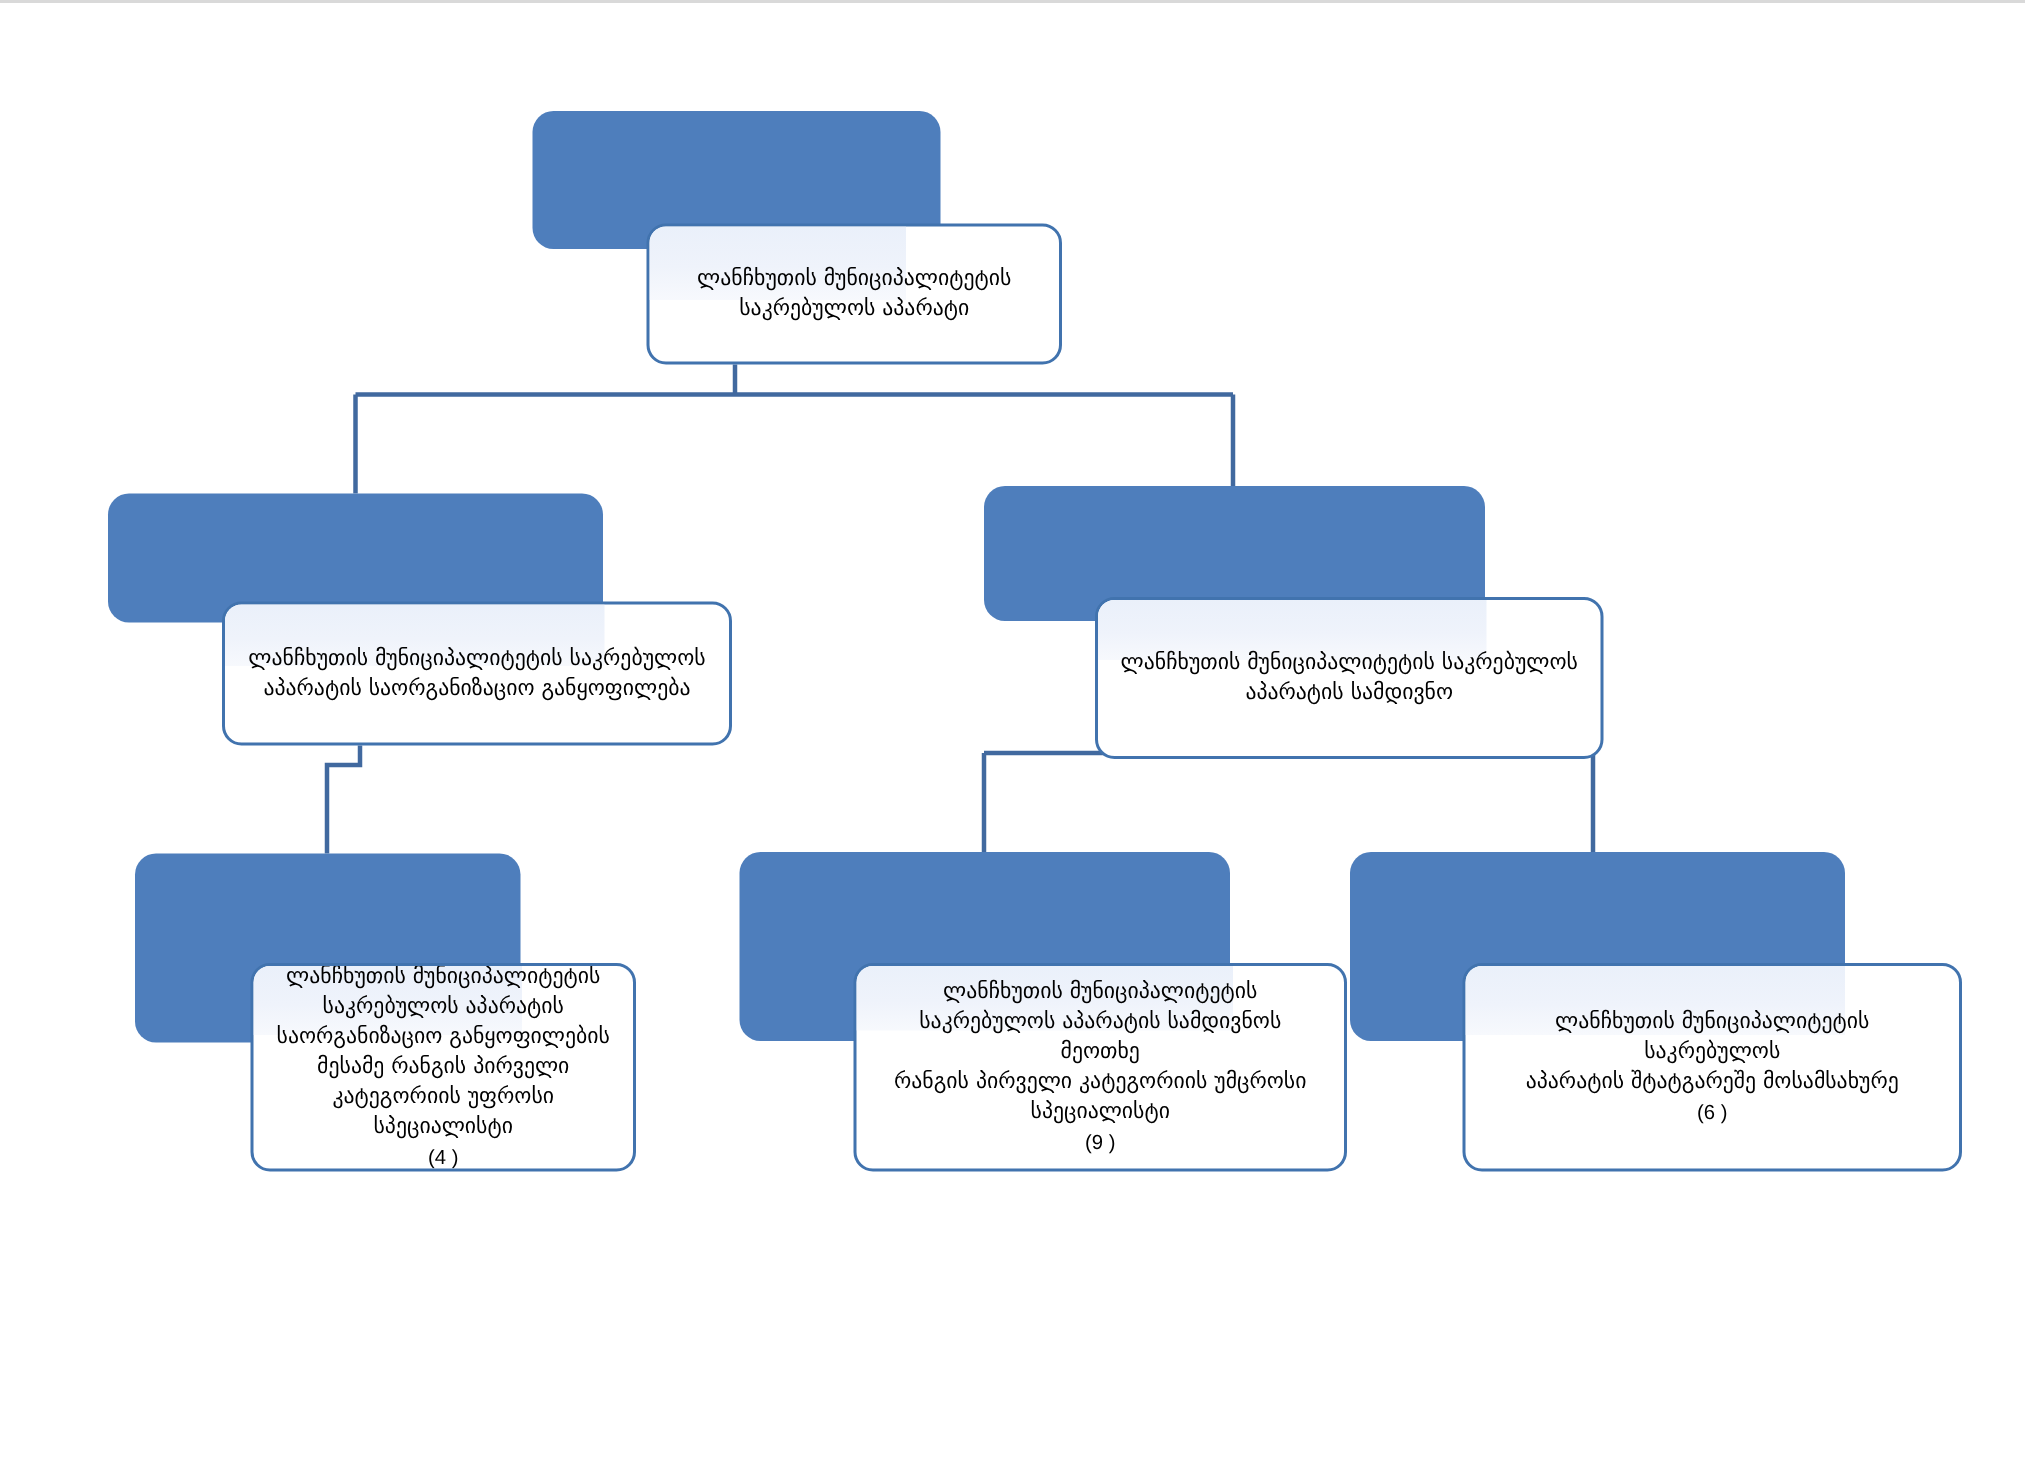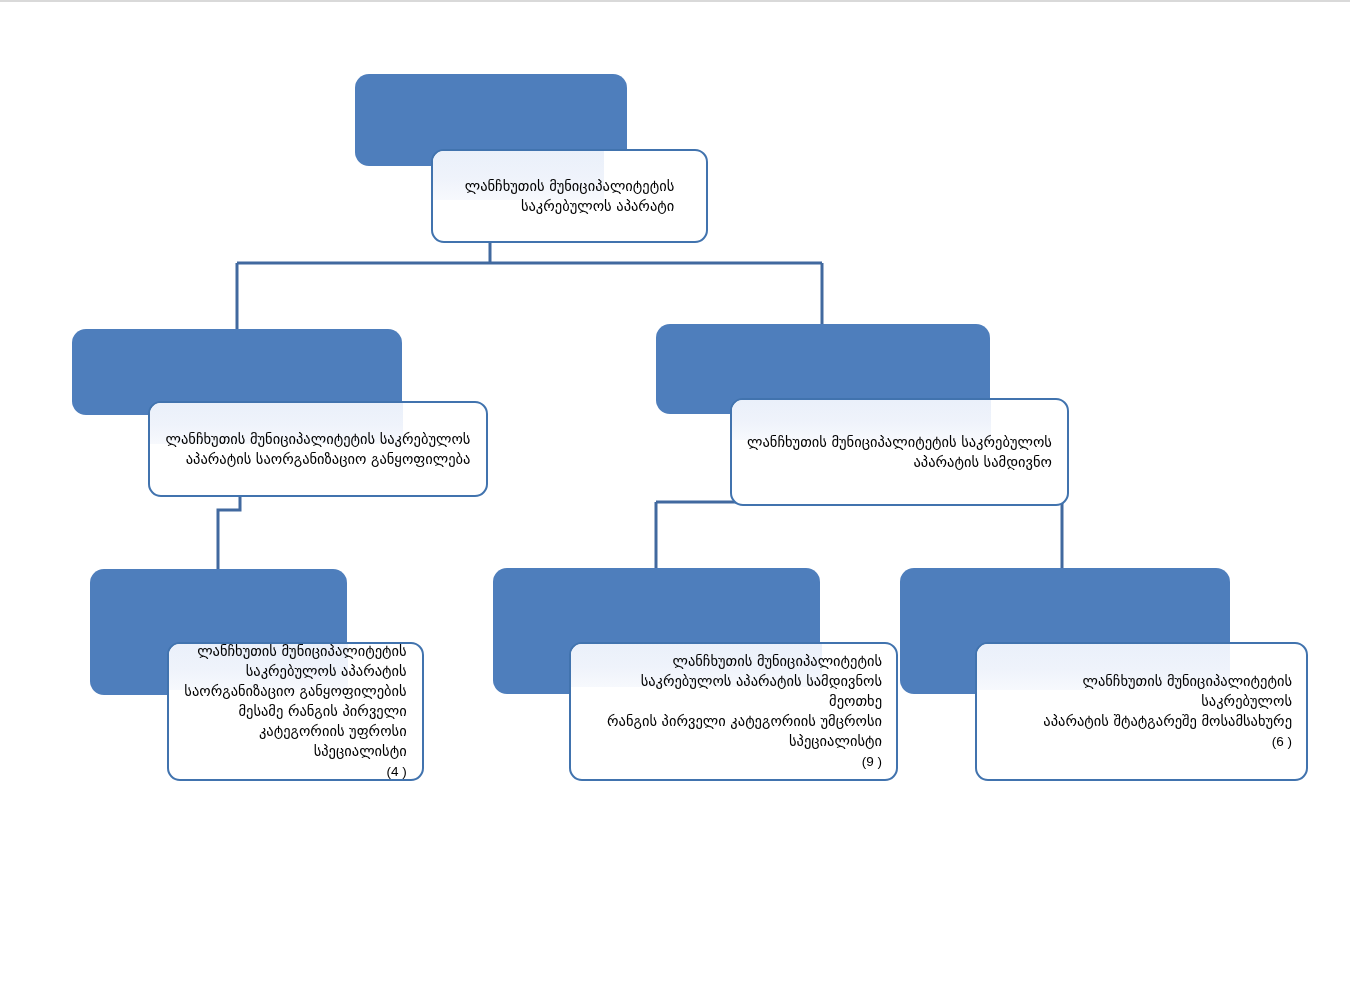--- a/index.html
+++ b/index.html
@@ -54,21 +54,21 @@
   .card .wash {
     position: absolute;
     left: 0;
     top: 0;
     background: linear-gradient(to bottom, #eaf0fa 0%, #eff3fb 55%, #f7f9fd 100%);
     pointer-events: none;
   }
   .card .txt {
     position: relative;
     z-index: 2;
-    text-align: right;
+    text-align: center;
     color: #000000;
     font-size: 14.5px;
     line-height: 1.38;
     padding: 0 14px;
     white-space: pre-line;
   }
   .card .count {
     display: block;
     font-family: "Liberation Sans", sans-serif;
     font-size: 13.5px;

